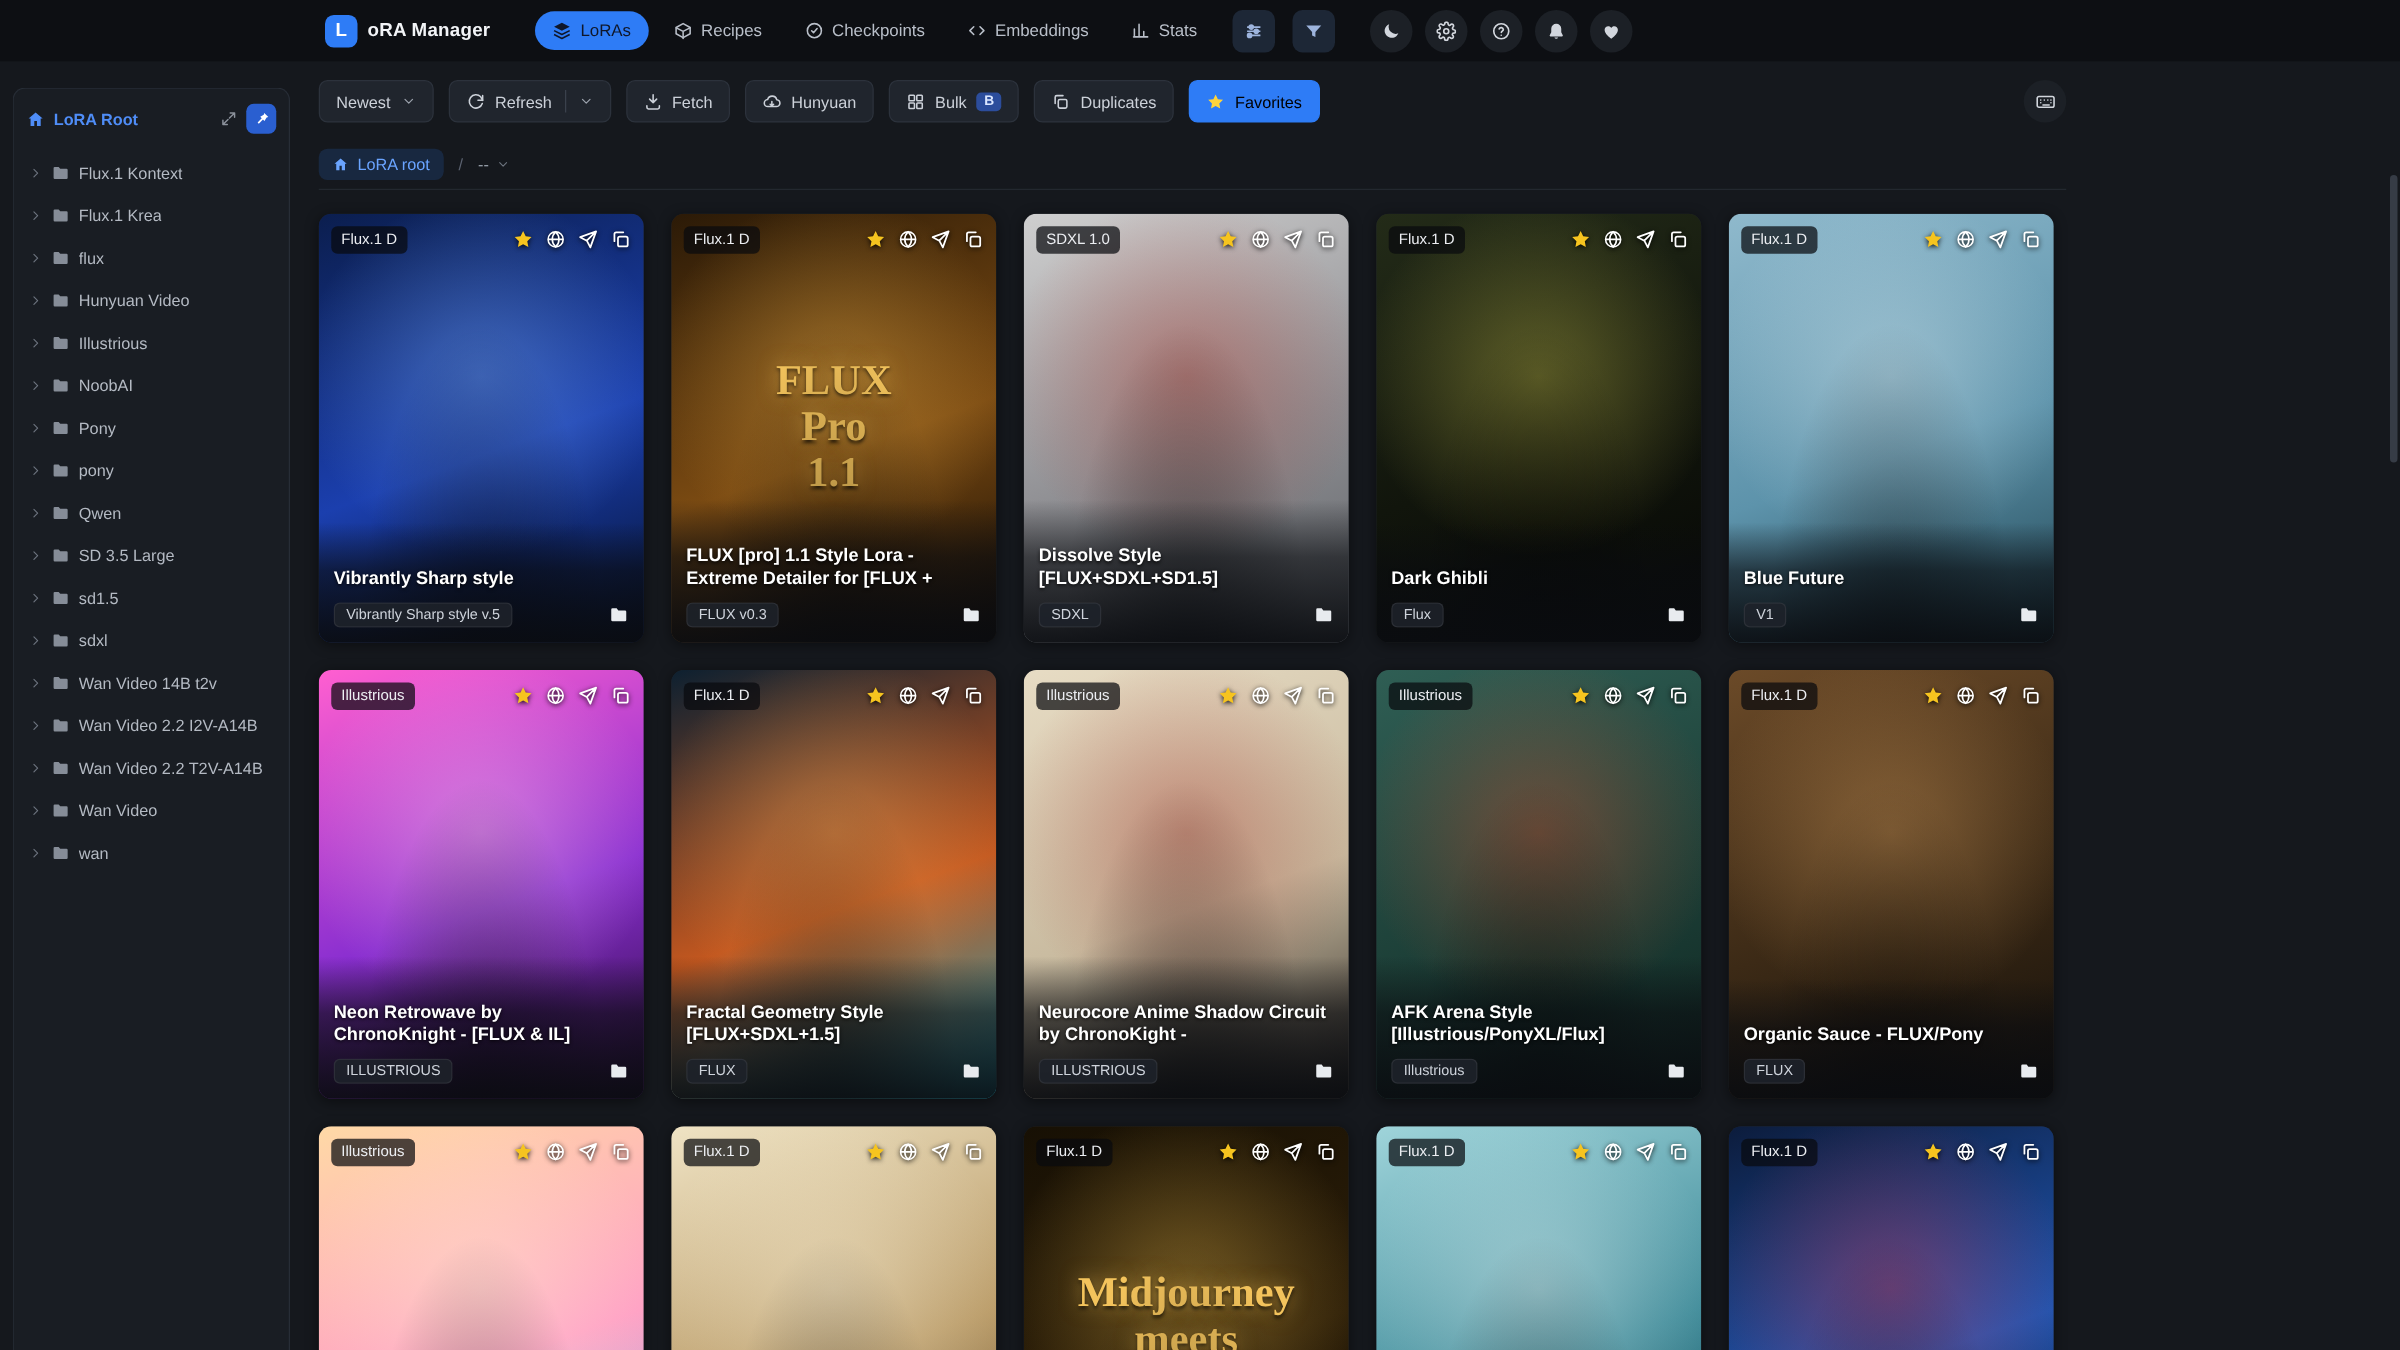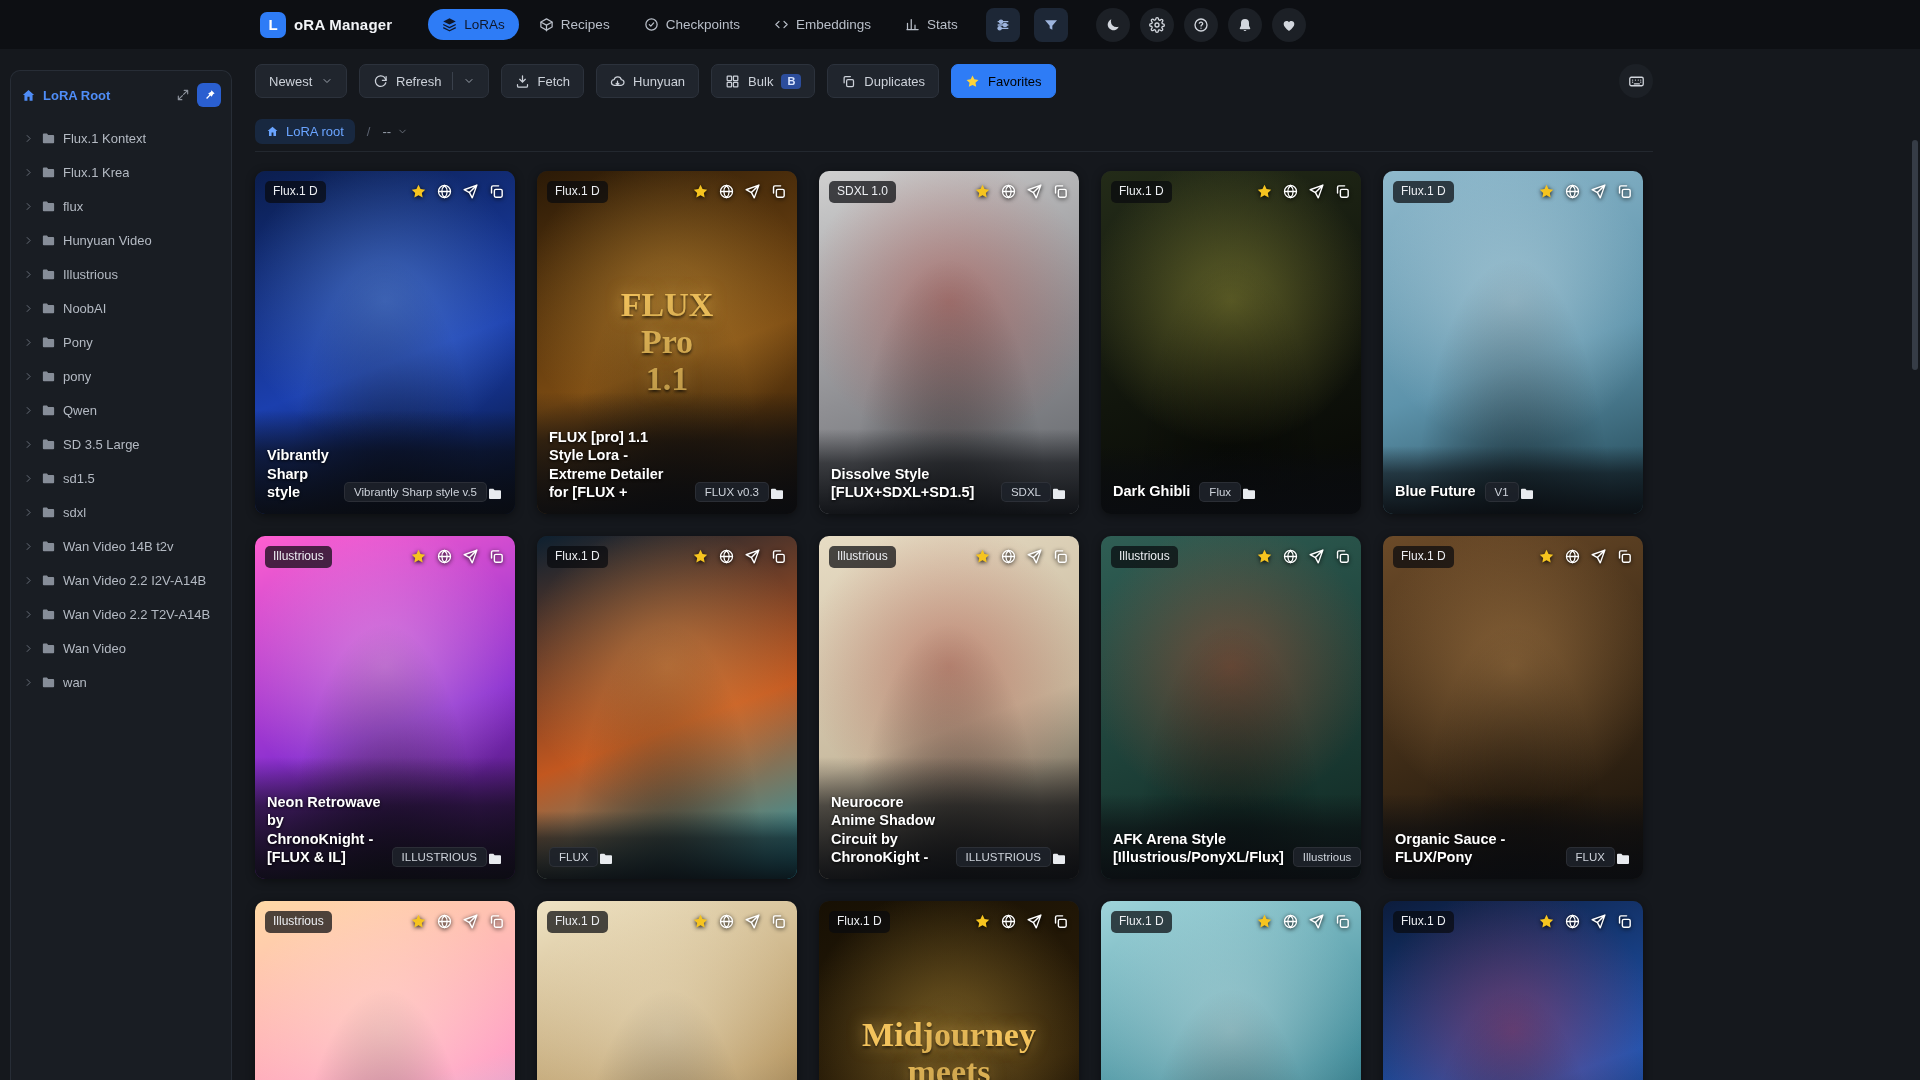--- a/index.html
+++ b/index.html
@@ -60,23 +60,23 @@
   .grid{position:absolute;left:255px;top:171px;width:1390px;display:grid;grid-template-columns:repeat(5,260px);gap:22px}
   .card{position:relative;width:260px;height:343px;border-radius:10px;overflow:hidden;background:#20242b;box-shadow:0 2px 10px rgba(0,0,0,.45);cursor:pointer}
   .card-art{position:absolute;inset:0}
   .card-art::after{content:"";position:absolute;inset:0;background:radial-gradient(ellipse at 50% 115%,rgba(0,0,0,.5),rgba(0,0,0,0) 55%)}
   .card-art-text{position:absolute;inset:0;display:flex;align-items:center;justify-content:center;text-align:center;white-space:pre-line;font-family:"Liberation Serif",serif;font-weight:bold;font-size:34px;line-height:1.08;color:#f3c35c;text-shadow:0 0 16px rgba(243,195,92,.55),0 2px 3px rgba(0,0,0,.8)}
   .card-top{position:absolute;top:10px;left:10px;right:10px;display:flex;align-items:center;justify-content:space-between}
   .card-badge{background:rgba(8,10,14,.72);color:#eceef2;font-size:12px;padding:3px 8px;border-radius:5px;line-height:1.3}
   .card-actions{display:flex;gap:9px;color:#fff;filter:drop-shadow(0 1px 2px rgba(0,0,0,.9))}
   .card-actions .ci{--is:17px;cursor:pointer}
   .card-actions .star{color:#f6c41f}
-  .card-bottom{position:absolute;left:0;right:0;bottom:0;padding:36px 12px 12px;background:linear-gradient(180deg,rgba(10,12,16,0) 0%,rgba(10,12,16,.6) 40%,rgba(10,12,16,.92) 100%);display:flex;flex-direction:row;gap:9px}
+  .card-bottom{position:absolute;left:0;right:0;bottom:0;padding:36px 12px 12px;background:linear-gradient(180deg,rgba(10,12,16,0) 0%,rgba(10,12,16,.6) 40%,rgba(10,12,16,.92) 100%);display:flex;flex-direction:column;gap:9px}
   .card-title{color:#fff;font-weight:bold;font-size:14.5px;line-height:1.28;text-shadow:0 1px 3px rgba(0,0,0,.9)}
-  .card-meta{display:flex;align-items:flex-end;justify-content:space-between}
+  .card-meta{display:flex;align-items:center;justify-content:space-between}
   .card-version{background:rgba(30,34,42,.88);border:1px solid rgba(255,255,255,.07);color:#ced3db;font-size:11.5px;padding:3px 9px;border-radius:5px;max-width:205px;white-space:nowrap;overflow:hidden;text-overflow:ellipsis}
   .card-meta .folder{color:#e8ebef;--is:16px;cursor:pointer}
 
   .scroll-thumb{position:absolute;right:2px;top:140px;width:6px;height:230px;border-radius:3px;background:#363c46}
 </style>
 </head>
 <body>
 
 <header class="navbar">
   <div class="logo">
@@ -842,20 +842,21 @@
           </span>
         <span class="ci" data-icon="copy">
             <svg viewBox="0 0 24 24" fill="none" stroke="currentColor" stroke-width="2" stroke-linecap="round" stroke-linejoin="round">
               <rect x="9" y="9" width="11" height="11" rx="2"></rect>
               <path d="M5 14V6a2 2 0 0 1 2-2h8"></path>
             </svg>
           </span>
       </span>
     </div>
     <div class="card-bottom">
+      <div class="card-title">Fractal Geometry Style [FLUX+SDXL+1.5]</div>
       <div class="card-meta">
         <span class="card-version">FLUX</span>
         <span class="ci folder" data-icon="folder">
             <svg viewBox="0 0 24 24" fill="currentColor" stroke="none">
               <path d="M3 5.5A1.5 1.5 0 0 1 4.5 4h5l2 2.5h8A1.5 1.5 0 0 1 21 8v10a1.5 1.5 0 0 1-1.5 1.5h-15A1.5 1.5 0 0 1 3 18z"></path>
             </svg>
           </span>
       </div>
     </div>
   </article>

